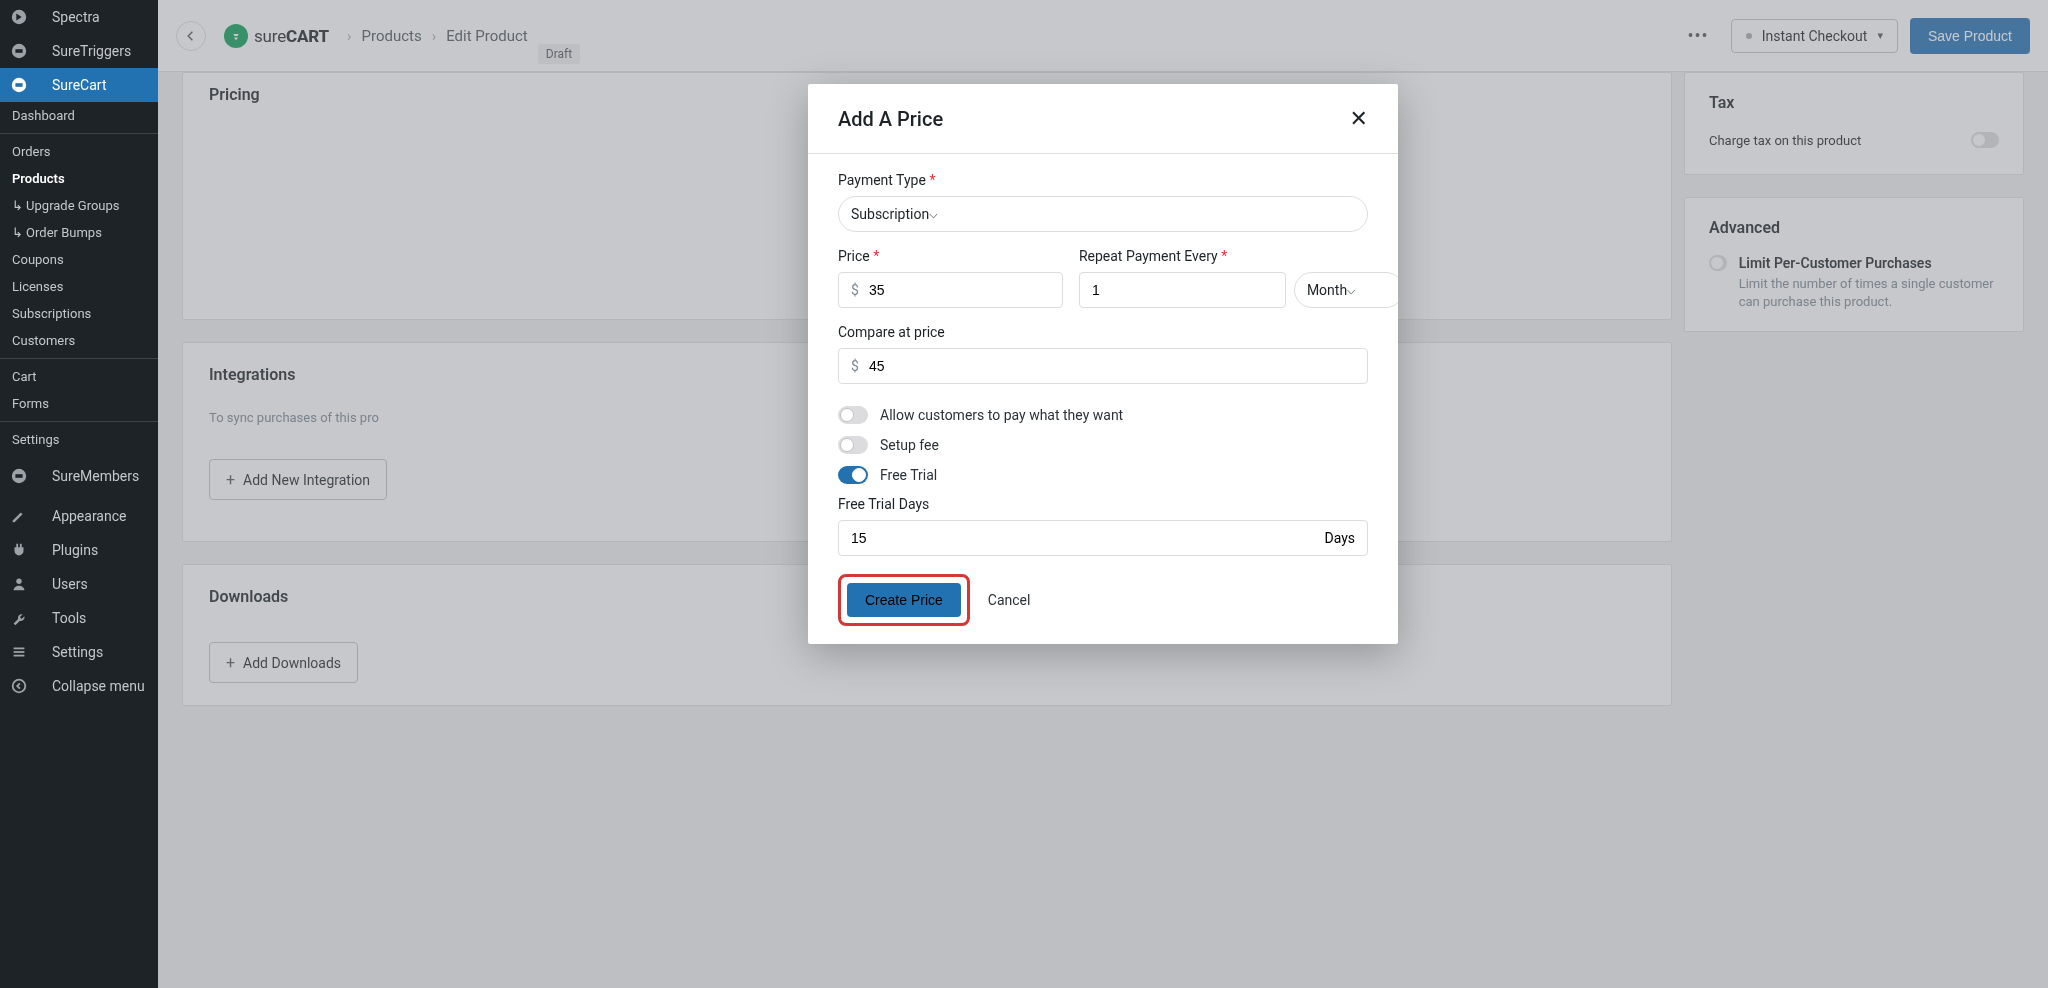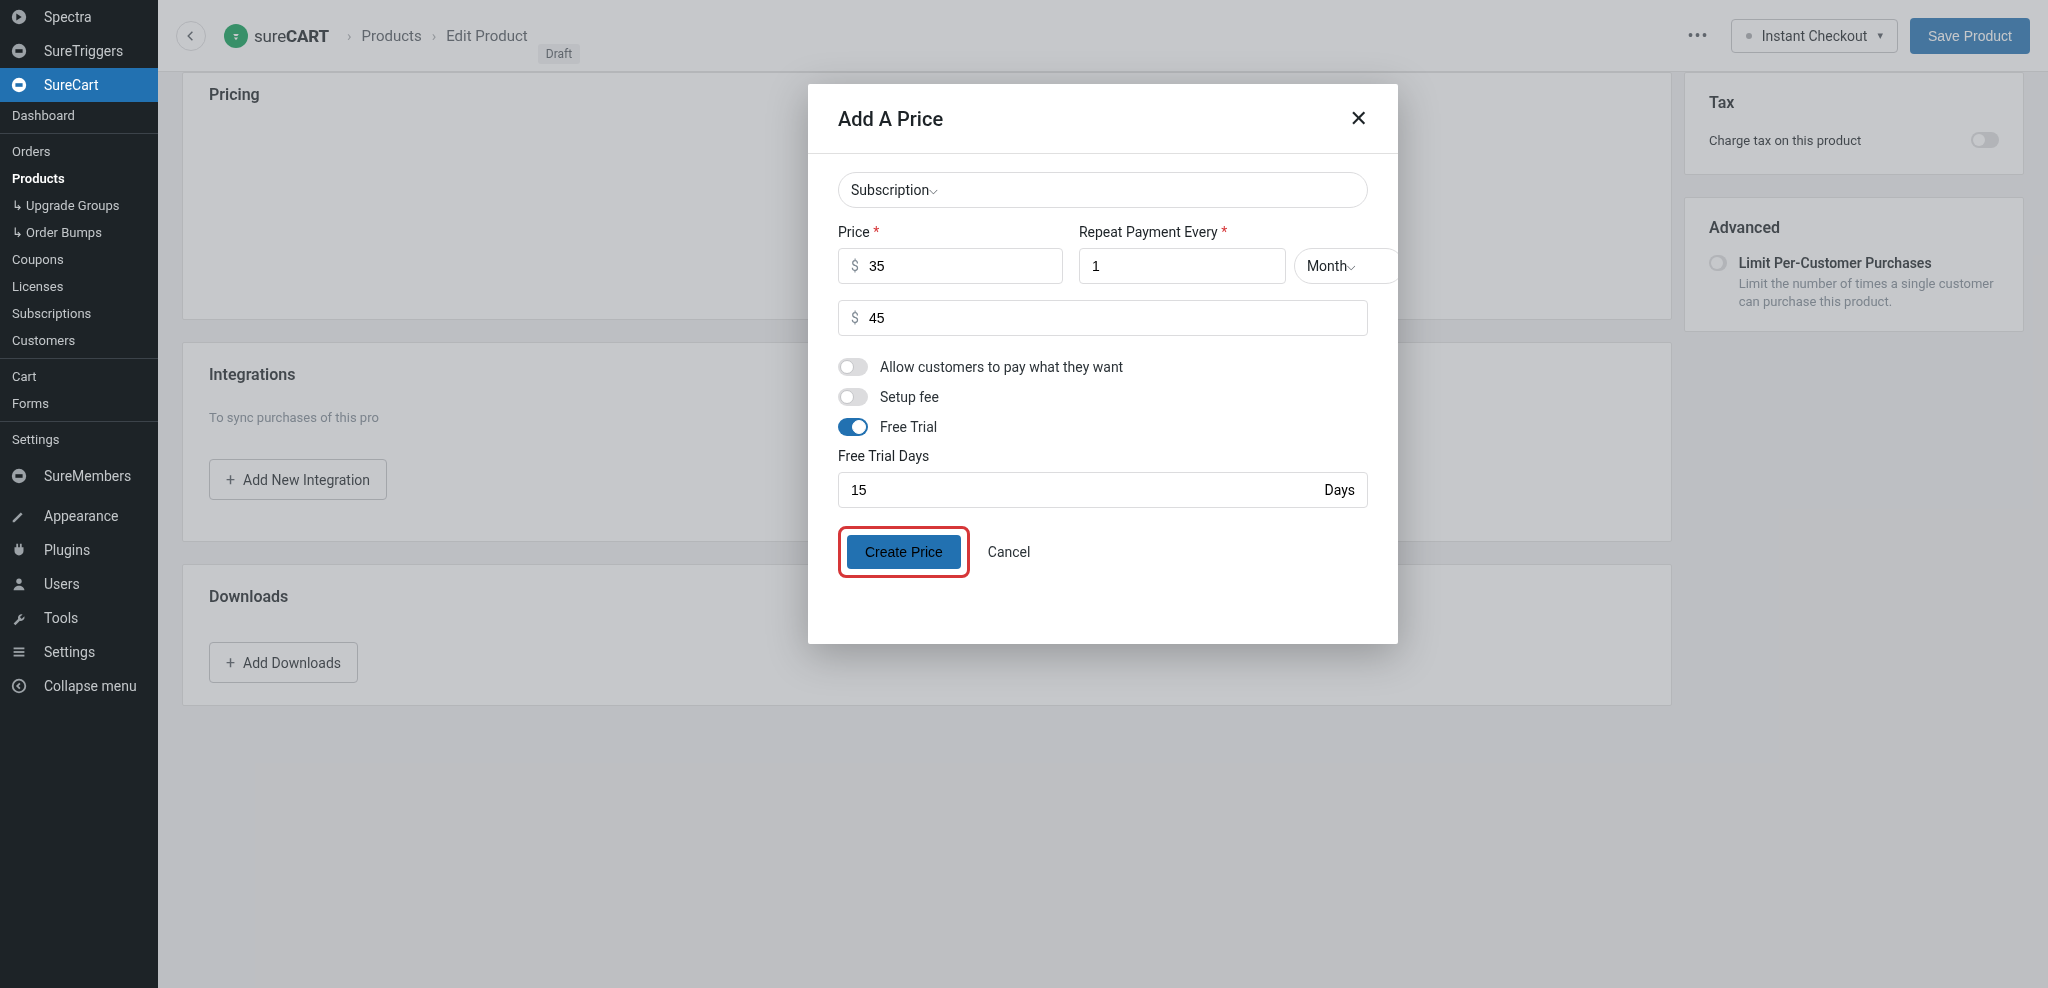--- a/index.html
+++ b/index.html
@@ -17,21 +17,21 @@
     width: 158px;
     background: #1d2327;
     color: #fff;
     display: flex;
     flex-direction: column;
     font-size: 14px;
   }
   .sidebar .item {
     display: flex;
     align-items: center;
-    gap: 16px;
+    gap: 24px;
     padding: 8px 10px;
     color: #c3c7ca;
     cursor: pointer;
   }
   .sidebar .item.active {
     background: #2271b1;
     color: #fff;
     position: relative;
   }
   .sidebar .item.active::after {
@@ -383,20 +383,21 @@
     </div>
 
     <div class="overlay">
       <div class="modal">
         <div class="modal-head">
           <h2>Add A Price</h2>
           <span class="close-x">✕</span>
         </div>
         <div class="modal-body">
           <div class="field">
+            <label><span>Payment Type</span> <span class="req">*</span></label>
             <div class="sel">
               <span>Subscription</span>
               <span style="font-size:11px;color:#50575e;">⌵</span>
             </div>
           </div>
 
           <div class="row2">
             <div class="field">
               <label><span>Price</span> <span class="req">*</span></label>
               <div class="inp-wrap">
@@ -412,20 +413,21 @@
                 </div>
                 <div class="sel">
                   <span>Month</span>
                   <span style="font-size:11px;color:#50575e;">⌵</span>
                 </div>
               </div>
             </div>
           </div>
 
           <div class="field">
+            <label>Compare at price</label>
             <div class="inp-wrap">
               <span class="pfx">$</span>
               <input type="text" value="45" style="">
             </div>
           </div>
 
           <div class="toggle-row">
             <div class="tg"></div>
             <span>Allow customers to pay what they want</span>
           </div>

